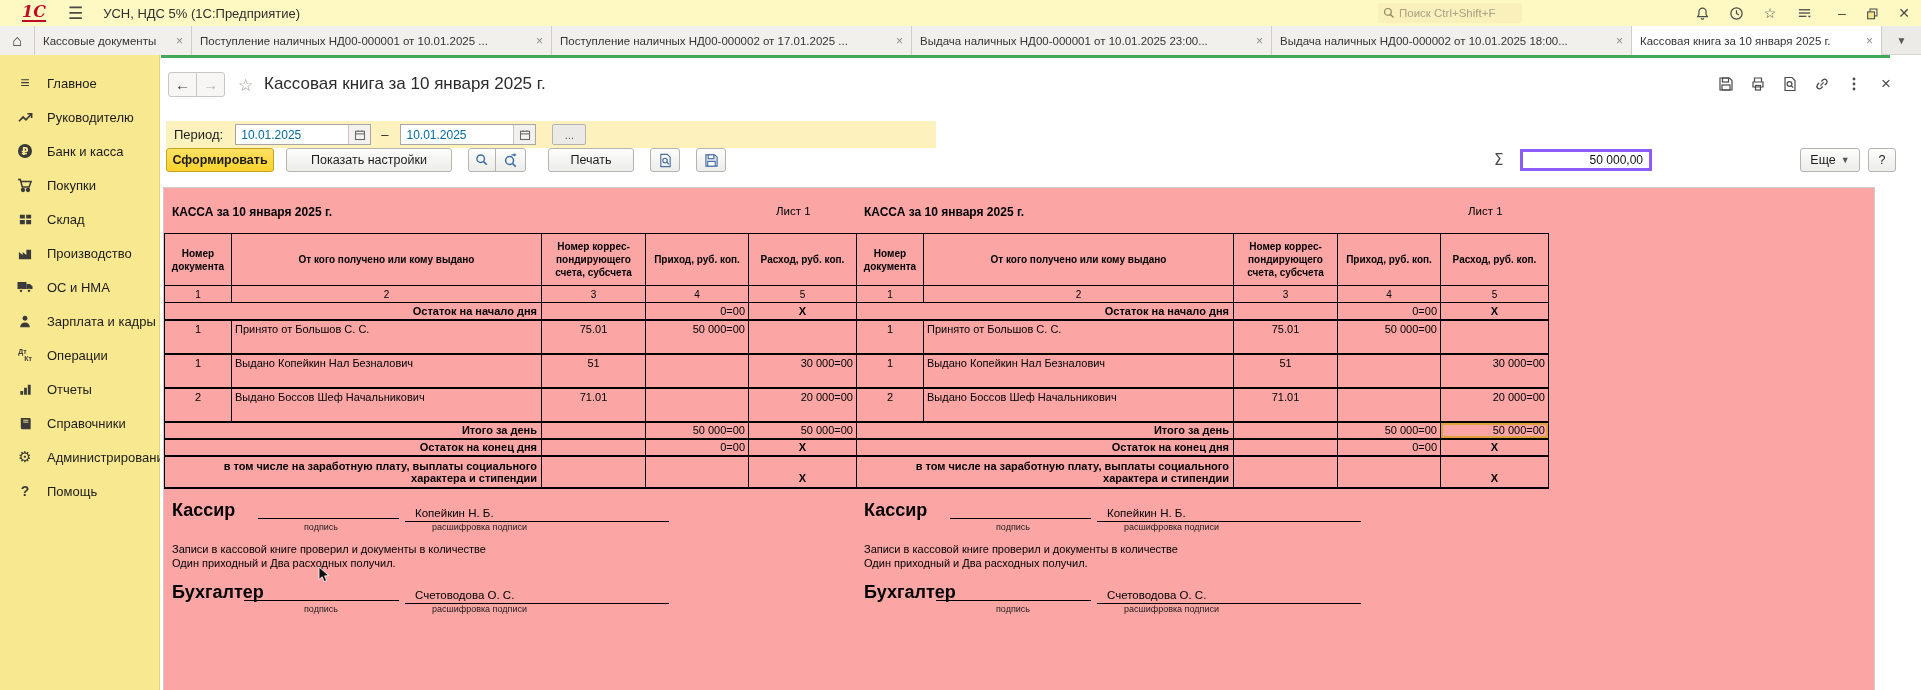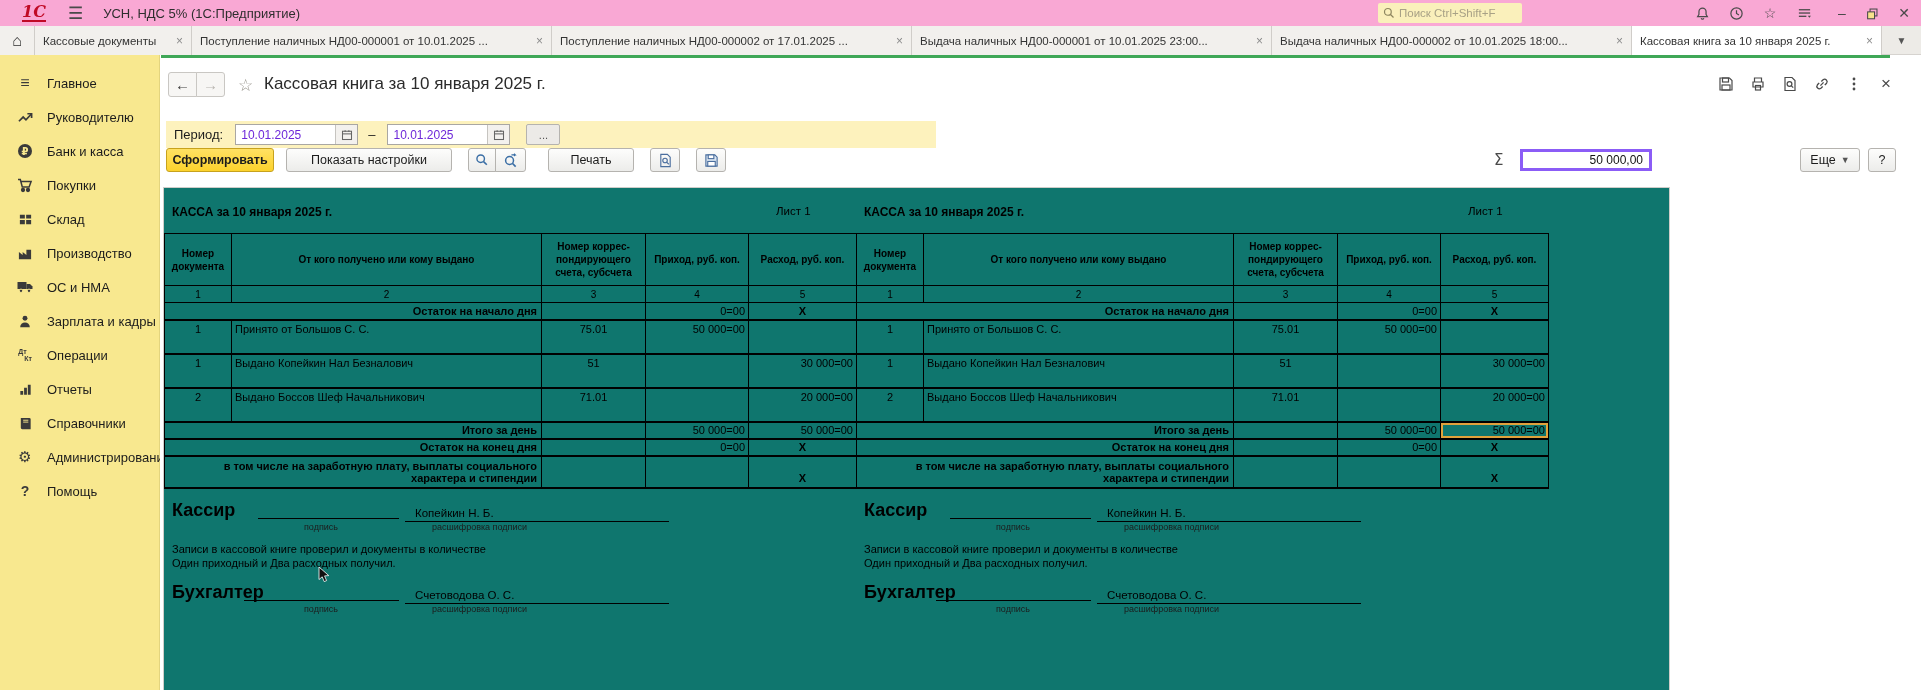--- a/index.html
+++ b/index.html
@@ -1,20 +1,20 @@
 <!DOCTYPE html>
 <html><head>
 <meta charset="utf-8">
 <style>
   * { margin:0; padding:0; box-sizing:border-box; }
   html,body { width:1921px; height:690px; font-family:"Liberation Sans",sans-serif; background:#fff; }
   #app { position:relative; width:1921px; height:690px; overflow:hidden; background:#fff; }
 
   
-  .titlebar { position:absolute; left:0; top:0; width:1921px; height:26px; background:#f9a8d4; display:flex; align-items:center; }
+  .titlebar { position:absolute; left:0; top:0; width:1921px; height:26px; background:#fef9c3; display:flex; align-items:center; }
   .logo-1c { font-family:"DejaVu Serif",serif; font-weight:bold; font-style:italic; font-size:16px; color:#c00a26; margin-left:22px; border-bottom:2px solid #c00a26; line-height:16px; }
   .tb-burger { font-size:17px; color:#4a4a4a; margin-left:22px; cursor:default; }
   .tb-title { font-size:13px; color:#2e2e2e; margin-left:20px; }
   .tb-search { position:absolute; left:1378px; top:3px; width:144px; height:20px; background:#faf0bb; border-radius:2px; display:flex; align-items:center; padding:0 5px; }
   .tb-search svg { flex:none; }
   .tb-search input { border:none; outline:none; background:transparent; font-size:11.5px; color:#6e6a55; width:118px; margin-left:4px; }
   .tb-search input::placeholder { color:#a8a186; }
   .tb-ico { position:absolute; top:4px; width:20px; height:18px; display:flex; align-items:center; justify-content:center; color:#4a4a4a; font-size:14px; }
 
   
@@ -45,21 +45,21 @@
   .nav-btn.fwd { left:36px; color:#b8b5b0; border-radius:0 3px 3px 0; }
   .nav-star { position:absolute; left:78px; top:12px; font-size:17px; color:#9a978f; }
   .page-title { position:absolute; left:104px; top:11px; font-size:17px; color:#2b2b2b; }
   .nav-icons { position:absolute; right:26px; top:12px; display:flex; gap:14px; }
   .nav-icons .ni { width:18px; height:18px; display:flex; align-items:center; justify-content:center; color:#4a4a4a; font-size:15px; }
 
   
   .period { position:absolute; left:166px; top:121px; width:770px; height:27px; background:#fdf2bd; display:flex; align-items:center; }
   .period-label { font-size:13px; color:#1c1c1c; margin-left:8px; }
   .date-field { display:flex; margin-left:12px; height:21px; border:1px solid #a9a7a3; background:#fff; }
-  .date-field input { width:99px; height:19px; border:none; outline:none; font-size:12px; padding:0 5px; color:#6d28d9; }
+  .date-field input { width:112px; height:19px; border:none; outline:none; font-size:12px; padding:0 5px; color:#0369a1; }
   .cal-btn { width:22px; border-left:1px solid #c6c4c0; background:#f3f1ee; display:flex; align-items:center; justify-content:center; }
   .period-dash { font-size:13px; color:#1c1c1c; margin-left:10px; }
   .dots-btn { margin-left:16px; width:34px; height:21px; border:1px solid #b5b3af; background:#eceae7; border-radius:2px; font-size:11px; color:#555; display:flex; align-items:center; justify-content:center; }
 
   
   .toolbar { position:absolute; left:160px; top:148px; width:1761px; height:26px; }
   .btn { position:absolute; top:0; height:24px; border:1px solid #b5b3af; border-radius:3px; background:linear-gradient(#fdfdfc,#ececea); font-size:12.5px; color:#1c1c1c; display:flex; align-items:center; justify-content:center; padding:0 10px; white-space:nowrap; }
   .btn-generate { left:6px; width:108px; background:linear-gradient(#ffe163,#fcd22c); border-color:#c7a21d; font-weight:bold; }
   .btn-settings { left:126px; width:166px; }
   .btn-find { left:308px; width:28px; padding:0; border-radius:3px 0 0 3px; }
@@ -67,21 +67,21 @@
   .btn-print { left:388px; width:86px; }
   .btn-preview { left:490px; width:30px; padding:0; }
   .btn-savefile { left:536px; width:30px; padding:0; }
   .sum-sigma { position:absolute; left:1334px; top:3px; font-size:15px; color:#4a4a4a; font-family:"DejaVu Sans",sans-serif; }
   .sum-input { position:absolute; left:1360px; top:1px; width:132px; height:22px; border:3px solid #8b5cf6; font-size:12px; text-align:right; padding:0 6px; color:#111; outline:none; }
   .btn-more { left:1640px; width:60px; }
   .btn-more .caret { font-size:9px; margin-left:5px; color:#555; }
   .btn-help { left:1708px; width:28px; padding:0; }
 
   
-  .sheetbox { position:absolute; left:163px; top:187px; width:1507px; height:503px; border:1px solid #cfcdc9; border-bottom:none; background:#0f766e; overflow:hidden; }
+  .sheetbox { position:absolute; left:163px; top:187px; width:1712px; height:503px; border:1px solid #cfcdc9; border-bottom:none; background:#fca5a5; overflow:hidden; }
   .sheet { position:absolute; top:9px; width:692px; }
   .sheet-head { position:relative; height:36px; }
   .cash-title { position:absolute; left:8px; top:8px; font-size:12px; font-weight:bold; color:#000; }
   .sheet-num { position:absolute; left:612px; top:8px; font-size:11.5px; color:#000; }
   table.cash { border-collapse:collapse; table-layout:fixed; width:692px; }
   table.cash td { border:1px solid #000; font-size:11px; color:#000; padding:1px 3px; overflow:hidden; }
   table.cash td.h { font-weight:bold; font-size:10px; text-align:center; vertical-align:middle; line-height:1.3; height:52px; padding:1px 2px; }
   table.cash tr.ix td { font-size:10px; text-align:center; height:17px; padding:0; }
   table.cash tr.sumrow td { height:17px; }
   table.cash td.slabel { text-align:right; font-weight:bold; padding-right:4px; }

